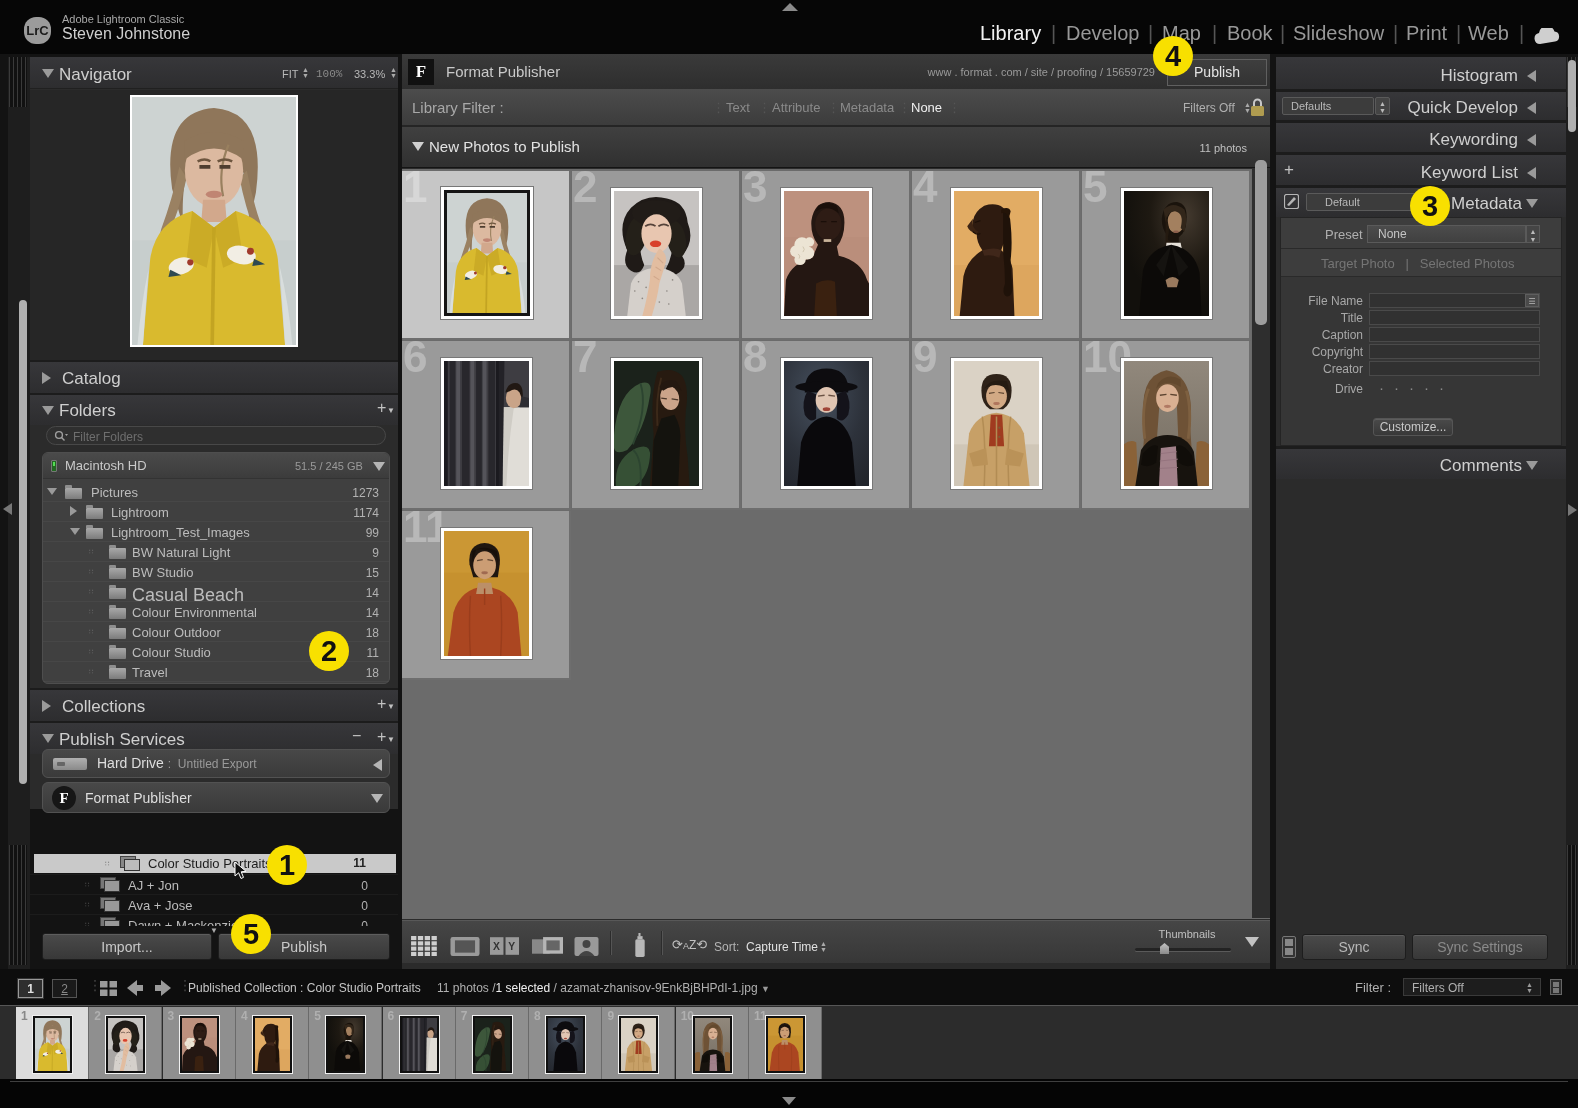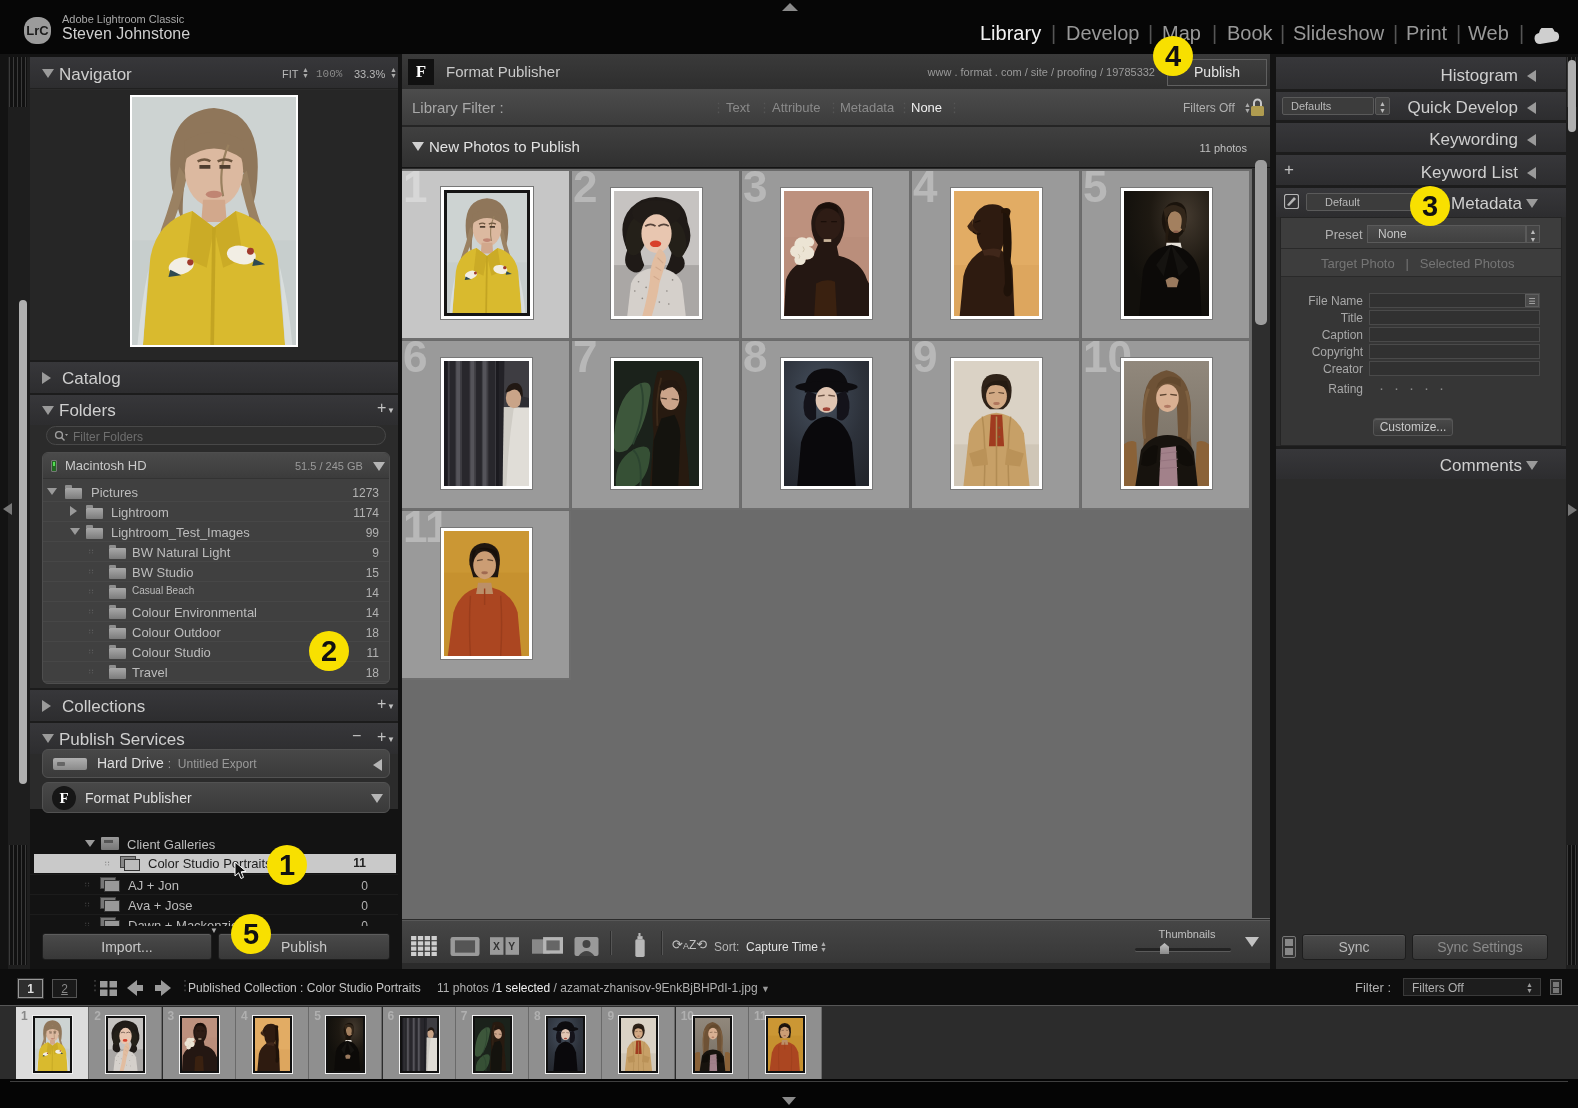--- a/index.html
+++ b/index.html
@@ -140,21 +140,21 @@
           </div>
           <div class="abs" style="left:0;top:109px;width:346px;height:20px;border-bottom:1px solid rgba(255,255,255,0.04);">
             <div class="abs" style="left:46px;top:6px;width:8px;height:8px;color:#777;font-size:7px;letter-spacing:-1px;">∷</div>
             <div class="fold" style="left:66px;top:6px;"></div>
             <div class="abs" style="left:89px;top:3px;font-size:13px;color:#bcbcbc;">BW Studio</div>
             <div class="abs" style="right:10px;top:4px;font-size:12px;color:#b2b2b2;">15</div>
           </div>
           <div class="abs" style="left:0;top:129px;width:346px;height:20px;border-bottom:1px solid rgba(255,255,255,0.04);">
             <div class="abs" style="left:46px;top:6px;width:8px;height:8px;color:#777;font-size:7px;letter-spacing:-1px;">∷</div>
             <div class="fold" style="left:66px;top:6px;"></div>
-            <div class="abs" style="left:89px;top:3px;font-size:10px;color:#bcbcbc;">Casual Beach</div>
+            <div class="abs" style="left:89px;top:3px;font-size:18px;color:#bcbcbc;">Casual Beach</div>
             <div class="abs" style="right:10px;top:4px;font-size:12px;color:#b2b2b2;">14</div>
           </div>
           <div class="abs" style="left:0;top:149px;width:346px;height:20px;border-bottom:1px solid rgba(255,255,255,0.04);">
             <div class="abs" style="left:46px;top:6px;width:8px;height:8px;color:#777;font-size:7px;letter-spacing:-1px;">∷</div>
             <div class="fold" style="left:66px;top:6px;"></div>
             <div class="abs" style="left:89px;top:3px;font-size:13px;color:#bcbcbc;">Colour Environmental</div>
             <div class="abs" style="right:10px;top:4px;font-size:12px;color:#b2b2b2;">14</div>
           </div>
           <div class="abs" style="left:0;top:169px;width:346px;height:20px;border-bottom:1px solid rgba(255,255,255,0.04);">
             <div class="abs" style="left:46px;top:6px;width:8px;height:8px;color:#777;font-size:7px;letter-spacing:-1px;">∷</div>
@@ -206,27 +206,20 @@
     <div class="abs" style="left:9px;top:3px;width:24px;height:24px;background:#161616;border-radius:50%;color:#fff;font-weight:bold;font-size:15px;text-align:center;line-height:24px;font-family:'Liberation Serif',serif;">F</div>
     <div class="abs" style="left:42px;top:7px;font-size:14px;color:#dedede;">Format Publisher</div>
     <div class="tri-d abs" style="left:328px;top:11px;border-top-color:#b5b5b5;"></div>
   </div>
   <div id="ptree"></div>
   <div class="abs" style="left:180px;top:869px;font-size:8px;color:#aaa;">▼</div>
 
   <div class="abs btn" style="left:12px;top:876px;width:170px;height:27px;font-size:14px;line-height:26px;">Import...</div>
   <div class="abs btn" style="left:188px;top:876px;width:172px;height:27px;font-size:14px;line-height:26px;">Publish</div>
 <div class="abs" style="left: 0px; top: 757px; width: 368px; height: 112px; overflow: hidden;">
-        <div class="abs" style="left:0;top:20px;width:368px;height:20px;">
-          <div class="tri-d abs" style="left:55px;top:6px;border-left-width:5px;border-right-width:5px;border-top-width:7px;"></div>
-          <div class="abs" style="left:71px;top:3px;width:18px;height:13px;background:linear-gradient(#9a9a9a,#777);border-radius:1px;">
-            <div style="position:absolute;left:3px;top:3px;width:9px;height:3px;background:#555;"></div>
-          </div>
-          <div class="abs" style="left:97px;top:3px;font-size:13px;color:#bcbcbc;">Client Galleries</div>
-        </div>
         <div class="abs" style="left:4px;top:40px;width:362px;height:19px;background:#c9c9c9;">
           <div class="abs" style="left:71px;top:6px;color:#555;font-size:7px;letter-spacing:-1px;">∷</div>
           <div class="abs" style="left:86px;top:2px;width:16px;height:12px;background:#888;border:1px solid #444;"></div>
           <div class="abs" style="left:90px;top:5px;width:16px;height:12px;background:#bbb;border:1px solid #333;"></div>
           <div class="abs" style="left:114px;top:2px;font-size:13px;color:#1c1c1c;">Color Studio Portraits</div>
           <div class="abs" style="right:30px;top:2px;font-size:12px;font-weight:bold;color:#222;">11</div>
           <svg class="abs" style="left:200px;top:8px;z-index:60;" width="13" height="19" viewBox="0 0 13 19">
             <path d="M1 0 L1 14 L4.6 10.8 L7 16.5 L9.5 15.4 L7.2 9.8 L12 9.3 Z" fill="#111" stroke="#fff" stroke-width="1"></path>
           </svg>
         </div>
@@ -252,21 +245,21 @@
           <div class="abs" style="right:30px;top:4px;font-size:12px;color:#b2b2b2;">0</div>
         </div>
       </div>
     </div>
 
 <div class="abs" id="center" style="left:402px;top:54px;width:868px;height:915px;background:#2b2b2b;">
 
   <div class="abs" style="left:0;top:0;width:868px;height:35px;background:linear-gradient(#3a3a3a,#2e2e2e);">
     <div class="abs" style="left:6px;top:5px;width:26px;height:26px;background:#111;color:#fff;font-weight:bold;font-size:17px;text-align:center;line-height:26px;font-family:'Liberation Serif',serif;">F</div>
     <div class="abs" style="left:44px;top:9px;font-size:15px;color:#c9c9c9;">Format Publisher</div>
-    <div class="abs" style="left:400px;top:12px;width:353px;font-size:11px;color:#9a9a9a;text-align:right;white-space:nowrap;">www . format . com / site / proofing / 19785332</div>
+    <div class="abs" style="left:400px;top:12px;width:353px;font-size:11px;color:#9a9a9a;text-align:right;white-space:nowrap;">www . format . com / site / proofing / 15659729</div>
     <div class="abs" style="left:765px;top:5px;width:100px;height:27px;background:linear-gradient(#3e3e3e,#333);border:1px solid #606060;color:#e4e4e4;font-size:14px;text-align:center;line-height:25px;">Publish</div>
   </div>
 
   <div class="abs" style="left:0;top:35px;width:868px;height:38px;background:linear-gradient(#4c4c4c,#3c3c3c);border-bottom:2px solid #252525;">
     <div class="abs" style="left:10px;top:10px;font-size:15px;color:#a8a8a8;">Library Filter :</div>
     <div style="font-size:13px;color:#8a8a8a;">
       <span class="abs" style="left:310px;top:11px;color:#555;">⋮</span>
       <span class="abs" style="left:324px;top:11px;">Text</span>
       <span class="abs" style="left:356px;top:11px;color:#555;">⋮</span>
       <span class="abs" style="left:370px;top:11px;">Attribute</span>
@@ -478,21 +471,21 @@
     <div class="abs" style="left:244px;top:76px;width:14px;height:13px;background:#4a4a4a;border:1px solid #5e5e5e;font-size:8px;color:#bbb;text-align:center;line-height:13px;">☰</div>
     <div class="abs" style="left:0;top:76px;width:82px;text-align:right;font-size:12px;color:#a8a8a8;">File Name</div>
     <div class="abs" style="left:88px;top:92px;width:171px;height:15px;background:#313131;border:1px solid #4a4a4a;"></div>
     <div class="abs" style="left:0;top:93px;width:82px;text-align:right;font-size:12px;color:#a8a8a8;">Title</div>
     <div class="abs" style="left:88px;top:109px;width:171px;height:15px;background:#313131;border:1px solid #4a4a4a;"></div>
     <div class="abs" style="left:0;top:110px;width:82px;text-align:right;font-size:12px;color:#a8a8a8;">Caption</div>
     <div class="abs" style="left:88px;top:126px;width:171px;height:15px;background:#313131;border:1px solid #4a4a4a;"></div>
     <div class="abs" style="left:0;top:127px;width:82px;text-align:right;font-size:12px;color:#a8a8a8;">Copyright</div>
     <div class="abs" style="left:88px;top:143px;width:171px;height:15px;background:#313131;border:1px solid #4a4a4a;"></div>
     <div class="abs" style="left:0;top:144px;width:82px;text-align:right;font-size:12px;color:#a8a8a8;">Creator</div>
-    <div class="abs" style="left:0;top:164px;width:82px;text-align:right;font-size:12px;color:#a8a8a8;">Rating</div>
+    <div class="abs" style="left:0;top:164px;width:82px;text-align:right;font-size:12px;color:#a8a8a8;">Drive</div>
     <div class="abs" style="left:98px;top:161px;font-size:15px;color:#8a8a8a;letter-spacing:10px;">·····</div>
     <div class="abs btn" style="left:92px;top:200px;width:80px;height:18px;font-size:12px;line-height:17px;border:1px solid #555;">Customize...</div>
   </div>
   <div class="abs sep" style="left:0;top:389px;width:290px;height:3px;"></div>
 
   <div class="abs panelhdr" style="left:0;top:392px;width:290px;height:30px;">
     <div class="abs hdrtext" style="right:44px;top:7px;">Comments</div>
     <div class="tri-d abs" style="right:28px;top:12px;"></div>
   </div>
 

